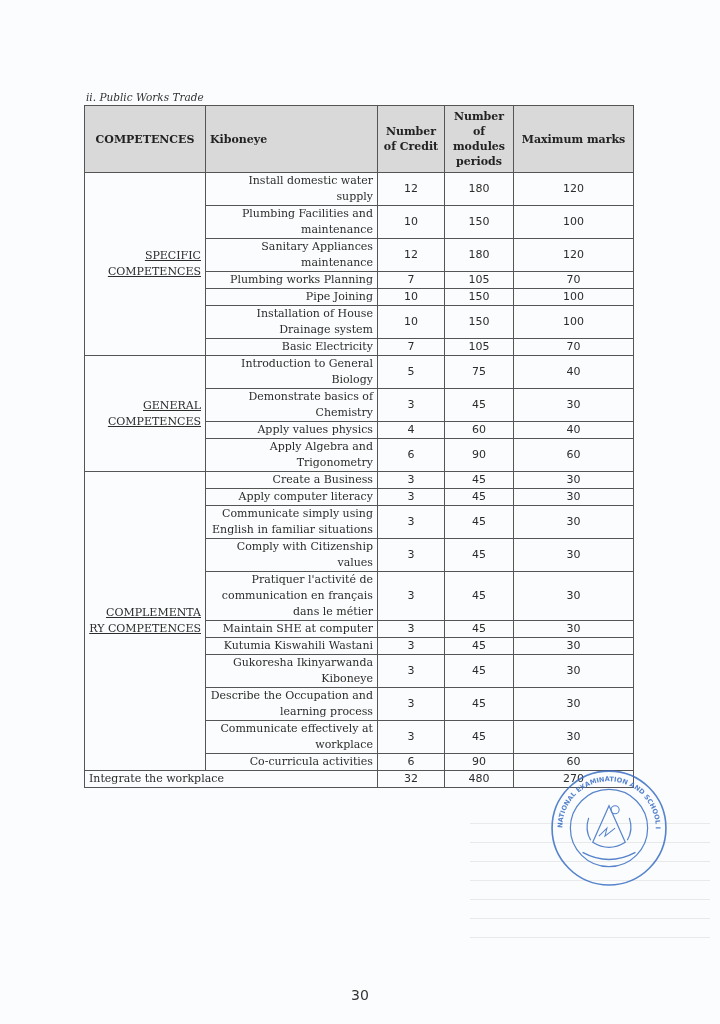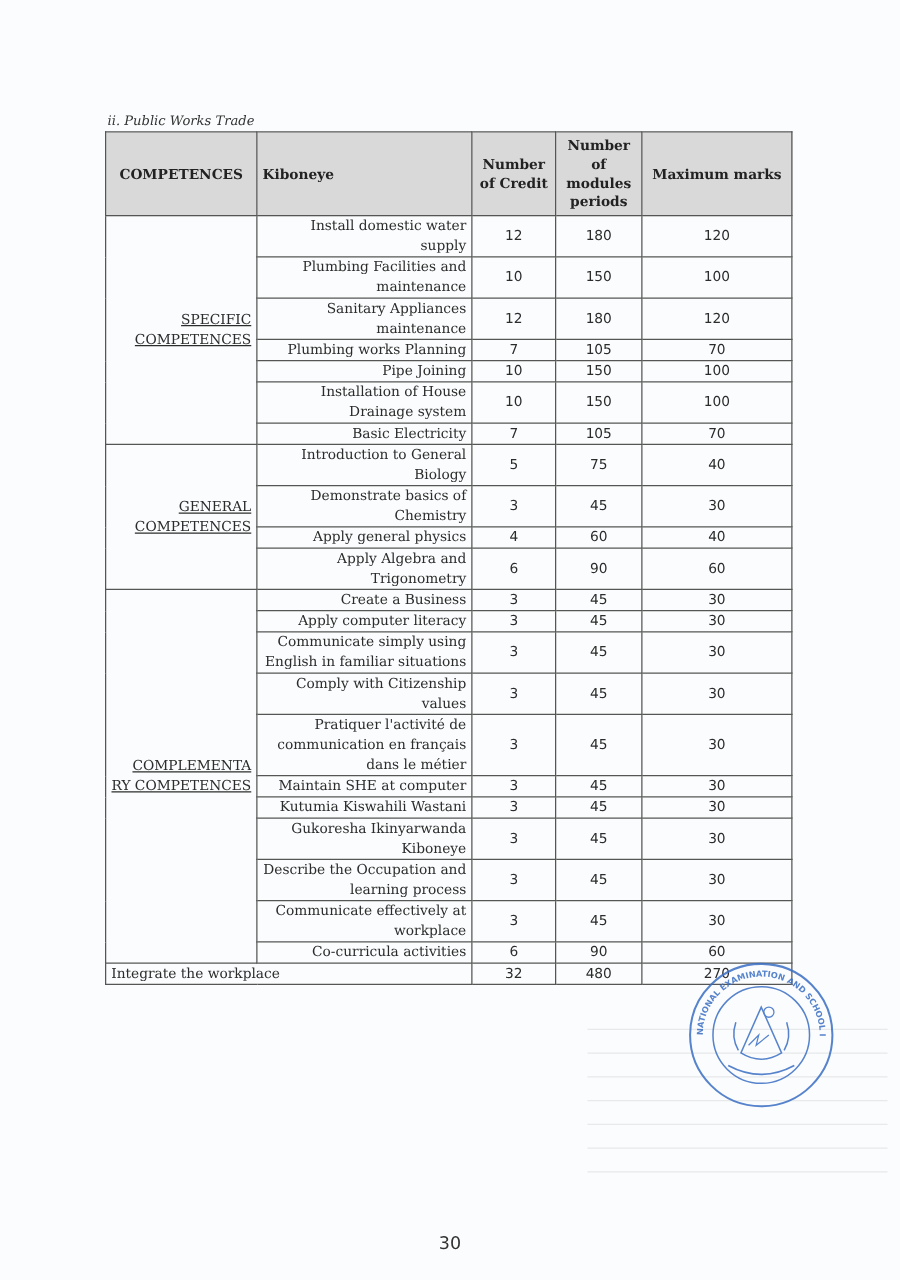--- a/index.html
+++ b/index.html
@@ -137,21 +137,21 @@
           <td class="num">75</td>
           <td class="num">40</td>
         </tr>
         <tr>
           <td class="mod">Demonstrate basics of Chemistry</td>
           <td class="num">3</td>
           <td class="num">45</td>
           <td class="num">30</td>
         </tr>
         <tr>
-          <td class="mod">Apply general physics</td>
+          <td class="mod">Apply values physics</td>
           <td class="num">4</td>
           <td class="num">60</td>
           <td class="num">40</td>
         </tr>
         <tr>
           <td class="mod">Apply Algebra and Trigonometry</td>
           <td class="num">6</td>
           <td class="num">90</td>
           <td class="num">60</td>
         </tr>

